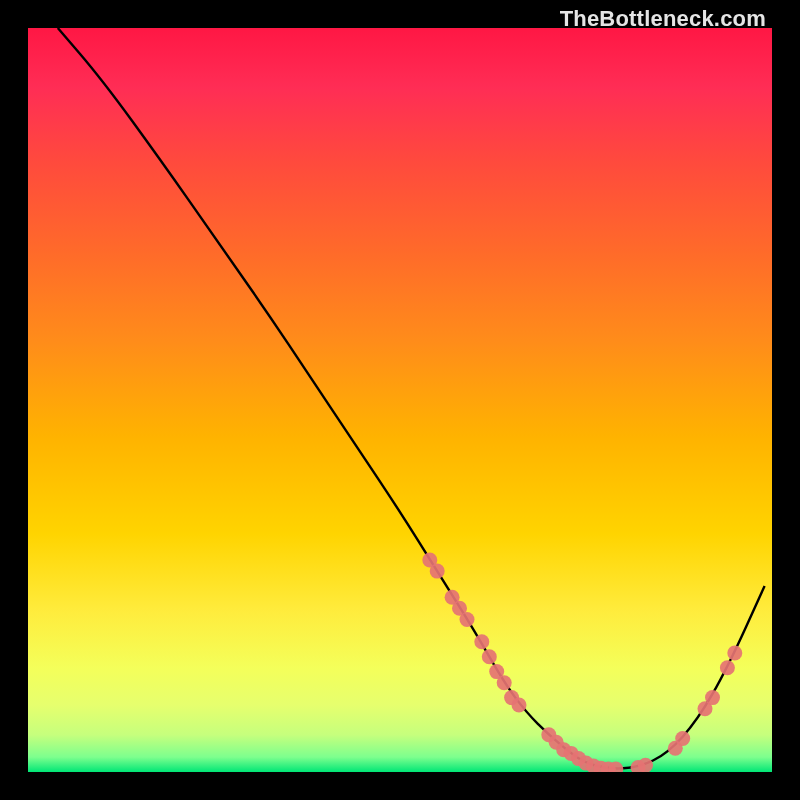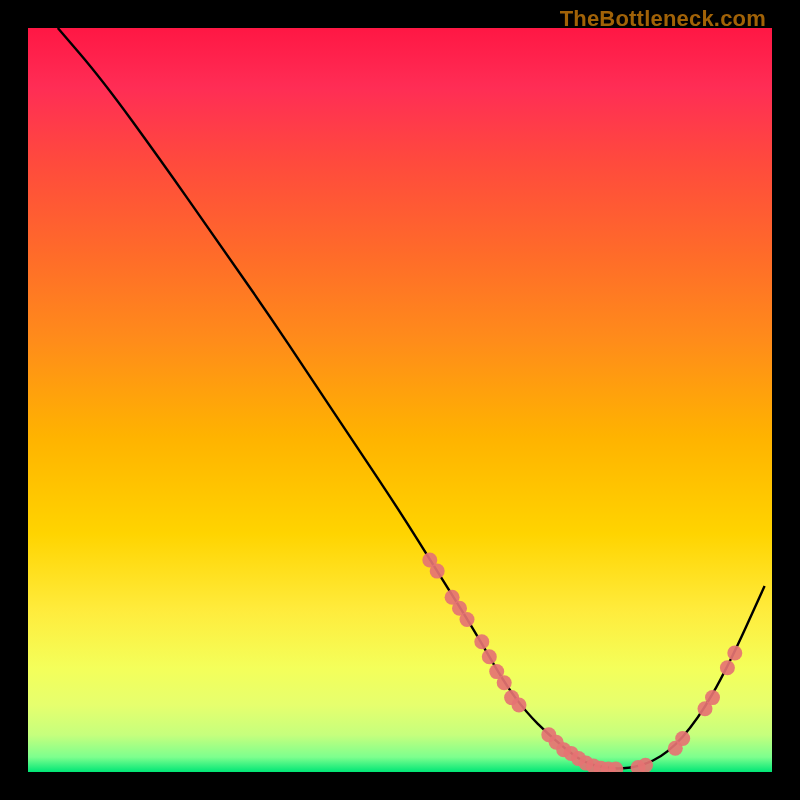--- a/index.html
+++ b/index.html
@@ -29,21 +29,21 @@
       #f4ff5a 86%,
       #e6ff6e 91%,
       #c6ff7d 95%,
       #7dff8e 98%,
       #00e676 100%);
   }
   .watermark {
     position: absolute;
     top: 6px;
     right: 34px;
-    color: #a16207;
+    color: #e5e5e5;
     font-size: 22px;
     font-weight: 600;
     letter-spacing: 0.2px;
   }
   svg.curve {
     position: absolute;
     left: 0;
     top: 0;
     width: 744px;
     height: 744px;

